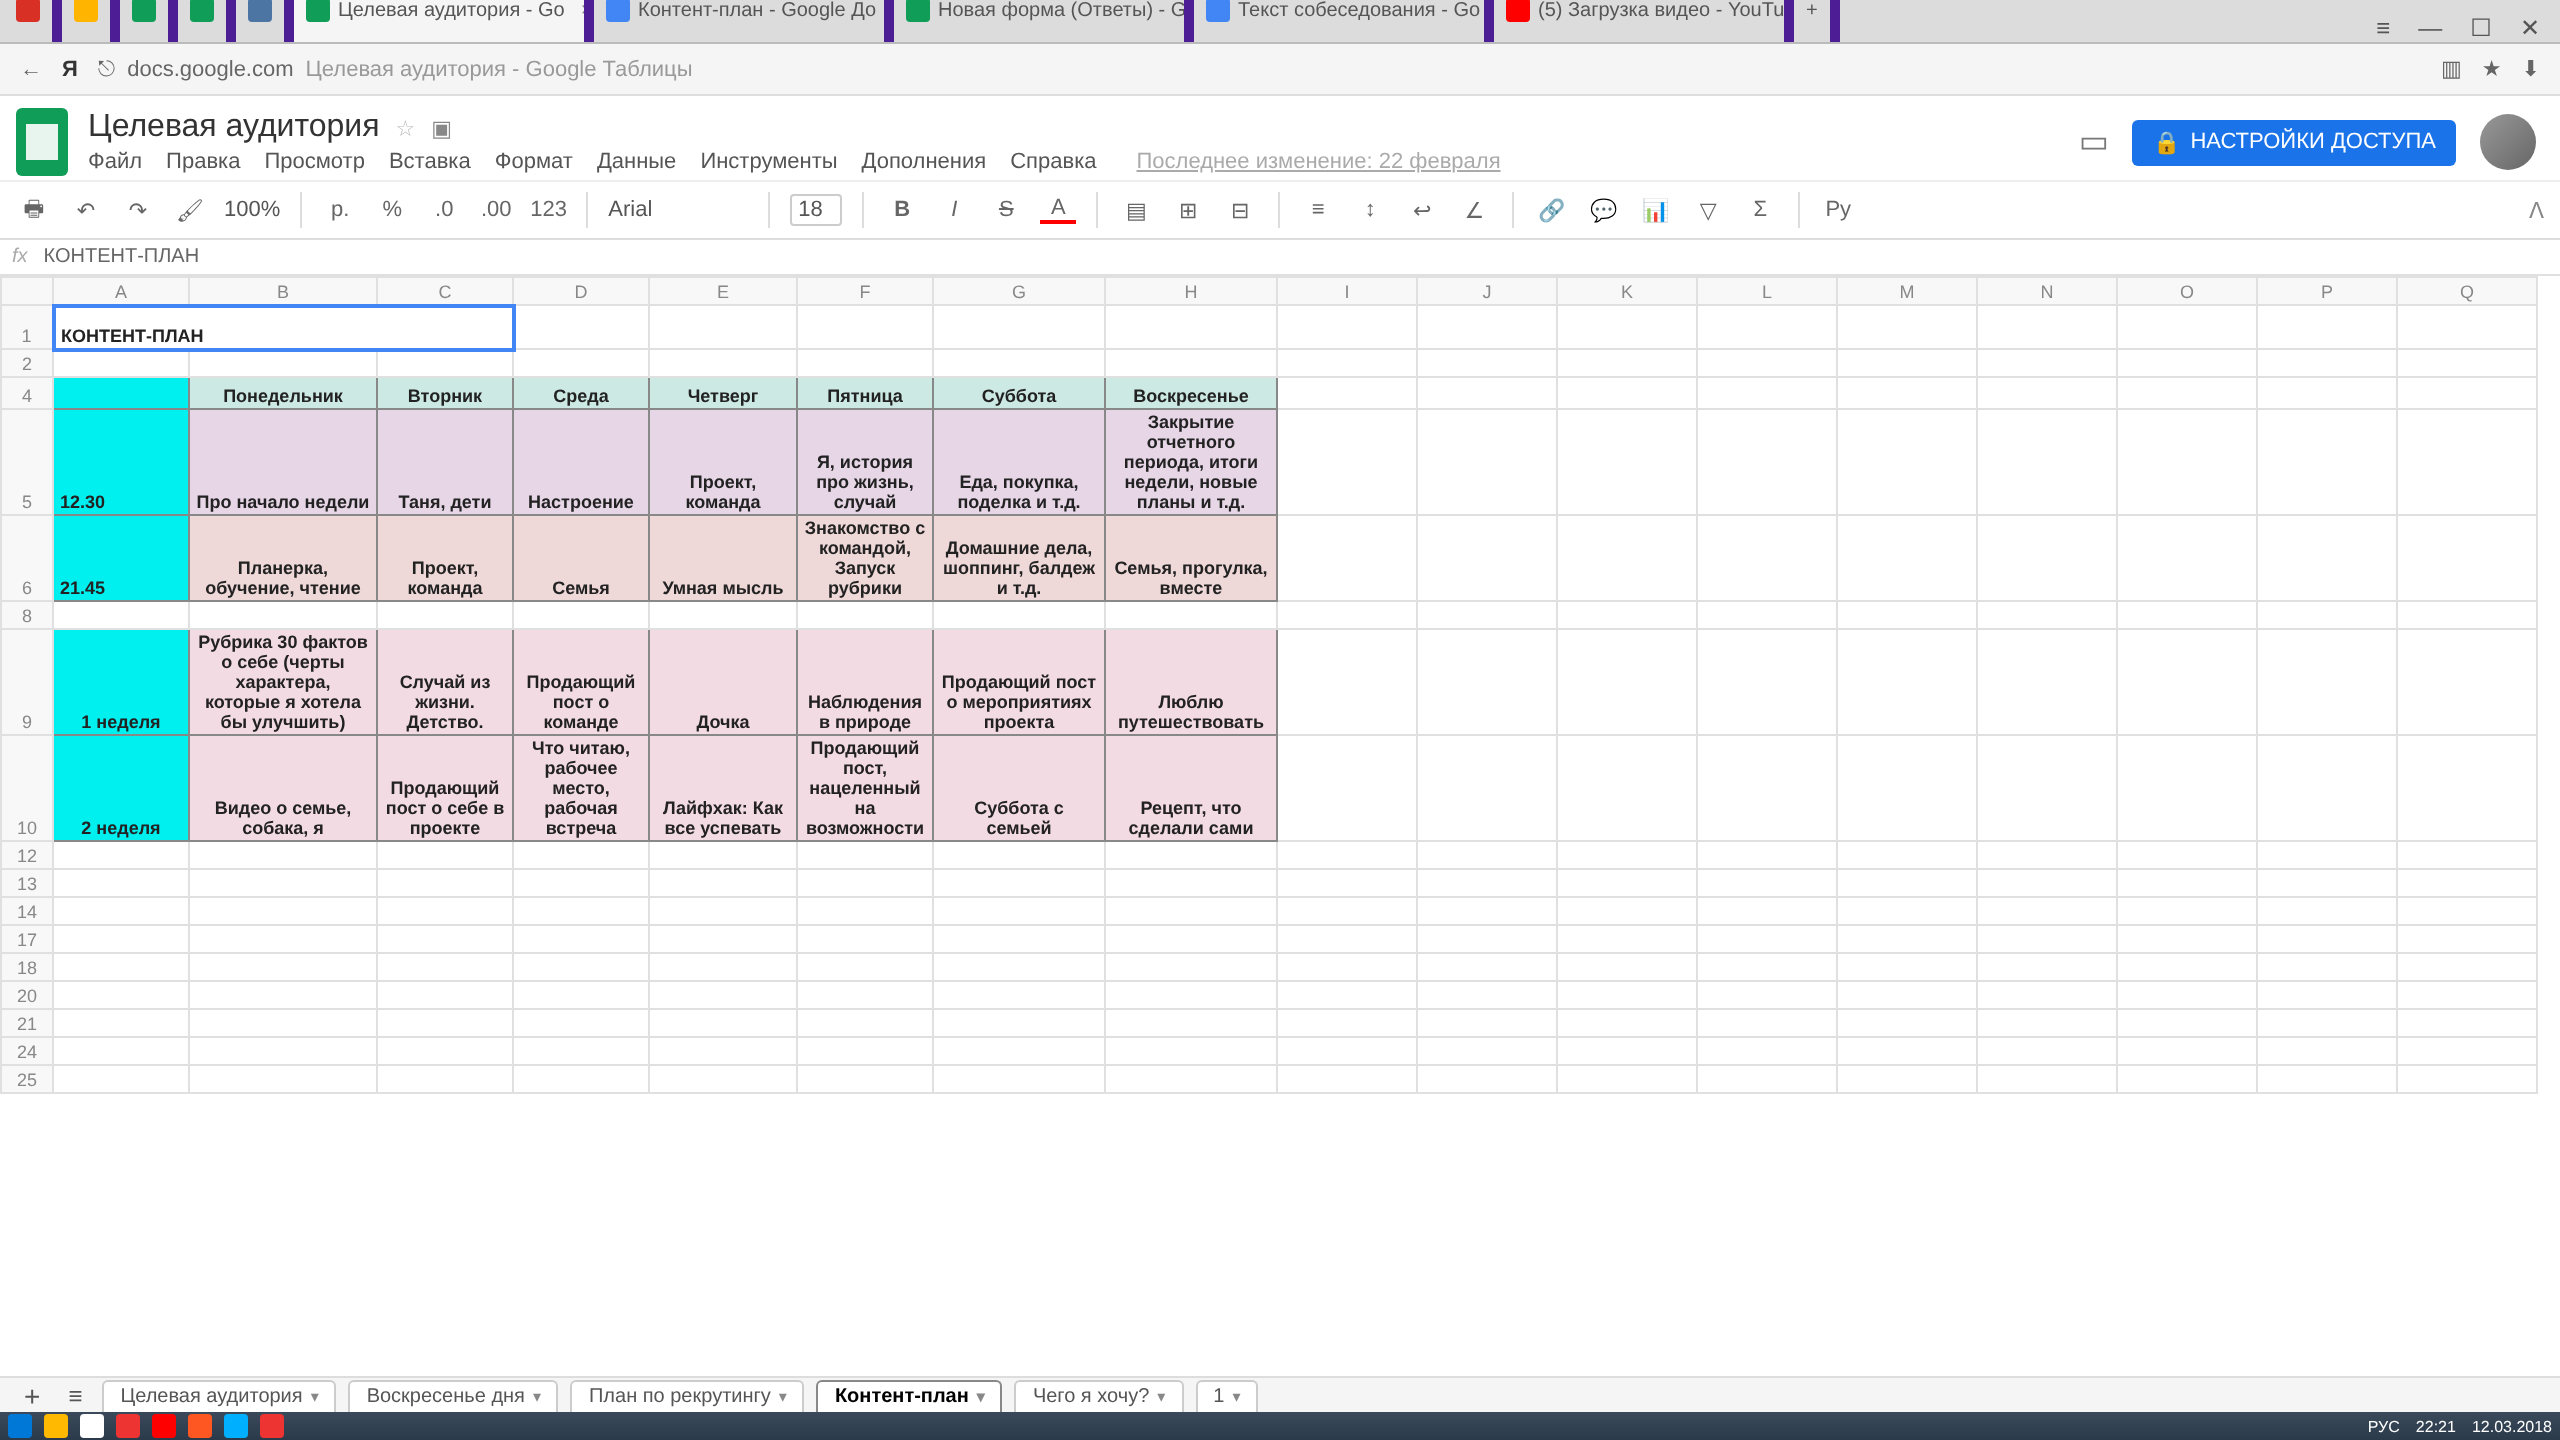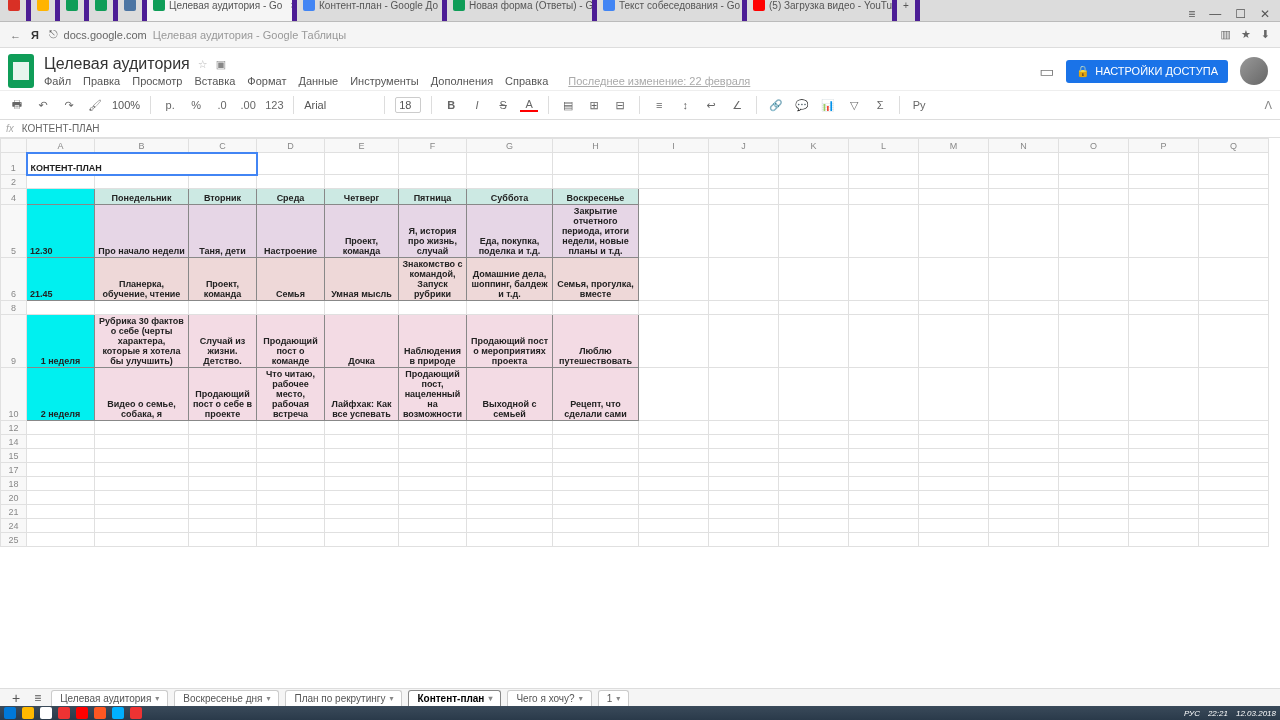--- a/index.html
+++ b/index.html
@@ -65,21 +65,21 @@
 
   
   .sheet-tabs { position: absolute; bottom: 14px; left: 0; right: 0; height: 18px; background: #f5f5f5; border-top: 1px solid #ddd; display: flex; align-items: center; padding: 0 8px; gap: 6px; font-size: 10px; color: #555; }
   .sheet-tab { padding: 2px 8px; background: #fff; border: 1px solid #ccc; border-bottom: none; border-radius: 3px 3px 0 0; display: flex; align-items: center; gap: 4px; }
   .sheet-tab .arrow { font-size: 8px; color: #888; }
   .sheet-tab.active { border-color: #888; color: #000; font-weight: bold; }
 
   
   .taskbar { position: absolute; bottom: 0; left: 0; right: 0; height: 14px; background: linear-gradient(#3a4a5a,#2a3a4a); display: flex; align-items: center; padding: 0 4px; gap: 6px; }
   .taskbar .tb-icon { width: 12px; height: 12px; border-radius: 2px; }
-  .taskbar-right { margin-left: auto; display: flex; align-items: center; gap: 8px; color: #fff; font-size: 8px; font-style: italic; }
+  .taskbar-right { margin-left: auto; display: flex; align-items: center; gap: 8px; color: #fff; font-size: 8px; }
 </style>
 </head>
 <body>
 
 <div class="browser-tabs">
   <div class="browser-tab">
       <span class="tab-favicon" style="background:#d93025"></span>
     </div>
   <div class="browser-tab">
       <span class="tab-favicon" style="background:#ffb400"></span>
@@ -398,21 +398,21 @@
             <td style="border:1px solid #e0e0e0!important"></td>
       </tr>
       <tr class="cell-border-group">
             <th class="rowhdr">10</th>
         <td class="cyan" style="text-align:center">2 неделя</td>
         <td class="row10">Видео о семье, собака, я</td>
         <td class="row10">Продающий пост о себе в проекте</td>
         <td class="row10">Что читаю, рабочее место, рабочая встреча</td>
         <td class="row10">Лайфхак: Как все успевать</td>
         <td class="row10">Продающий пост, нацеленный на возможности</td>
-        <td class="row10">Выходной с семьей</td>
+        <td class="row10">Суббота с семьей</td>
         <td class="row10">Рецепт, что сделали сами</td>
         <td style="border:1px solid #e0e0e0!important"></td>
             <td style="border:1px solid #e0e0e0!important"></td>
             <td style="border:1px solid #e0e0e0!important"></td>
             <td style="border:1px solid #e0e0e0!important"></td>
             <td style="border:1px solid #e0e0e0!important"></td>
             <td style="border:1px solid #e0e0e0!important"></td>
             <td style="border:1px solid #e0e0e0!important"></td>
             <td style="border:1px solid #e0e0e0!important"></td>
             <td style="border:1px solid #e0e0e0!important"></td>
@@ -431,41 +431,41 @@
             <td></td>
             <td></td>
             <td></td>
             <td></td>
             <td></td>
             <td></td>
             <td></td>
             <td></td>
           </tr>
       <tr>
+            <th class="rowhdr">13</th>
+            <td class="datarow"></td>
+            <td></td>
+            <td></td>
+            <td></td>
+            <td></td>
+            <td></td>
+            <td></td>
+            <td></td>
+            <td></td>
+            <td></td>
+            <td></td>
+            <td></td>
+            <td></td>
+            <td></td>
+            <td></td>
+            <td></td>
+            <td></td>
+          </tr>
+      <tr>
             <th class="rowhdr">14</th>
-            <td class="datarow"></td>
-            <td></td>
-            <td></td>
-            <td></td>
-            <td></td>
-            <td></td>
-            <td></td>
-            <td></td>
-            <td></td>
-            <td></td>
-            <td></td>
-            <td></td>
-            <td></td>
-            <td></td>
-            <td></td>
-            <td></td>
-            <td></td>
-          </tr>
-      <tr>
-            <th class="rowhdr">15</th>
             <td class="datarow"></td>
             <td></td>
             <td></td>
             <td></td>
             <td></td>
             <td></td>
             <td></td>
             <td></td>
             <td></td>
             <td></td>

